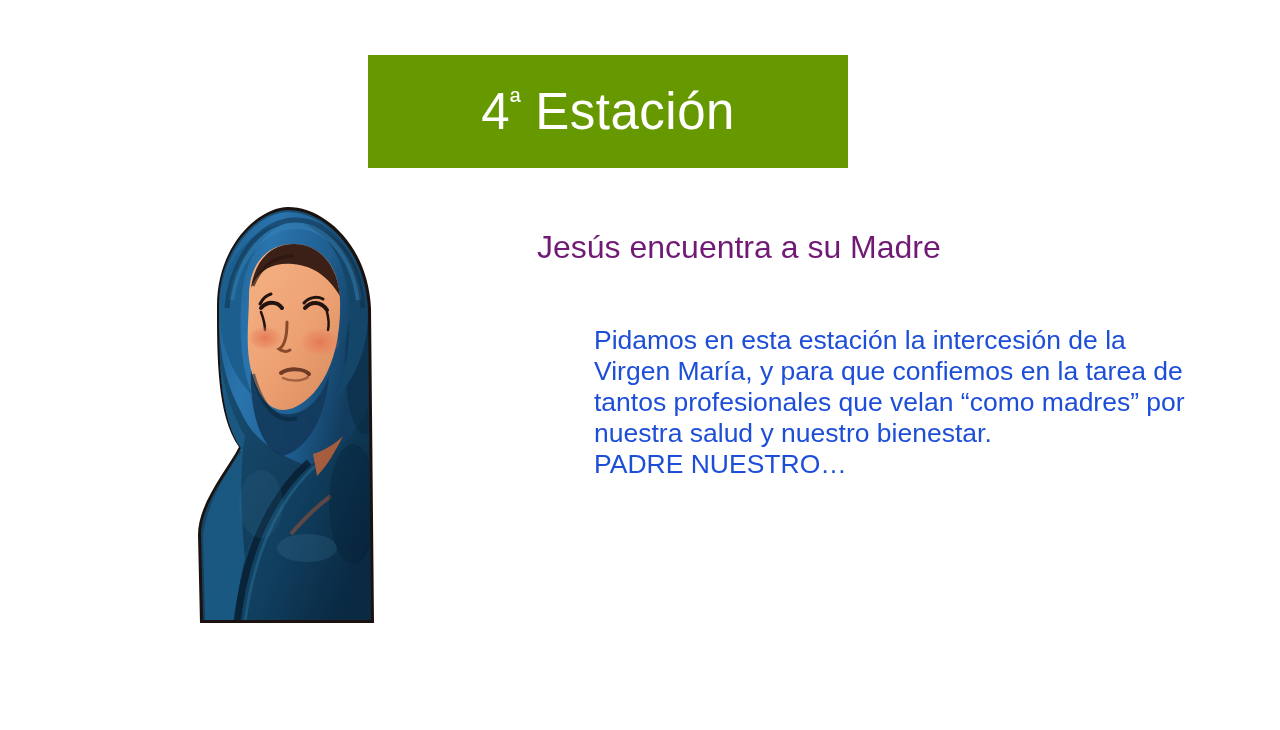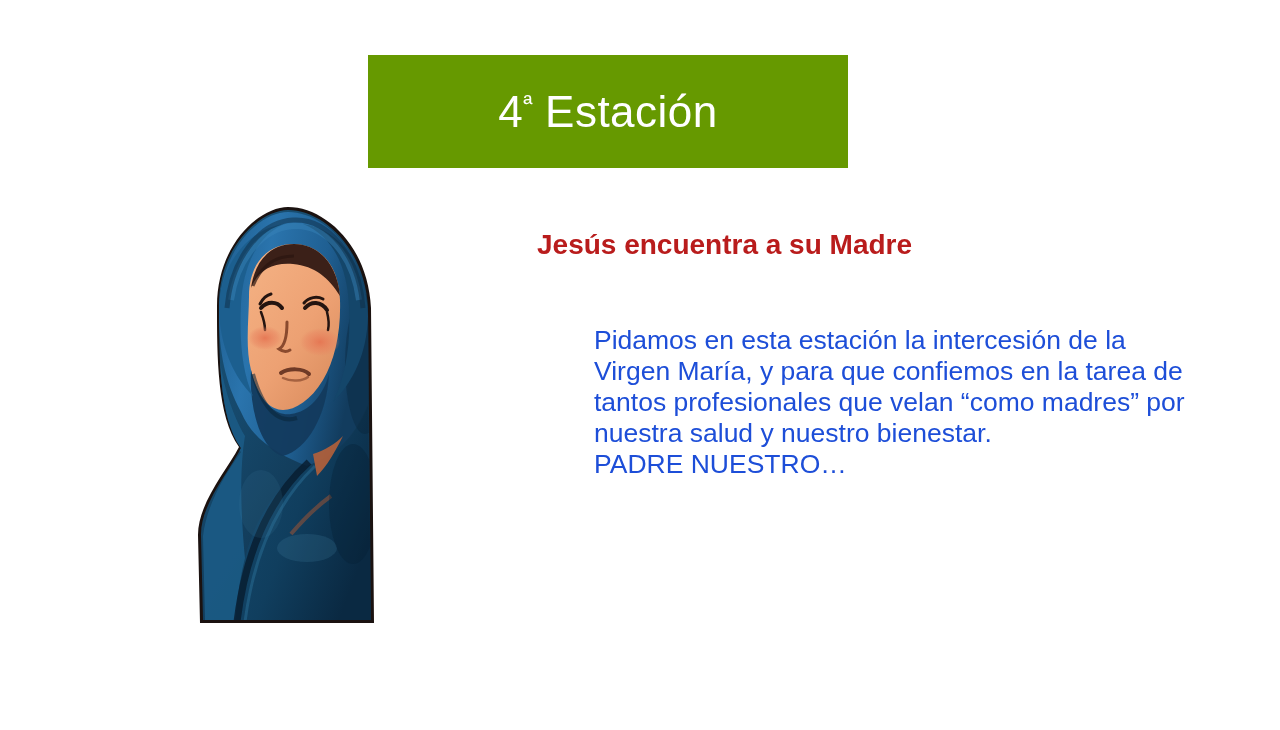--- a/index.html
+++ b/index.html
@@ -34,41 +34,41 @@
     width: 480px;
     height: 113px;
     background: #669900;
     display: flex;
     align-items: center;
     justify-content: center;
   }
   .title-banner-text {
     color: #ffffff;
     font-family: "Liberation Sans", sans-serif;
-    font-size: 44px;
+    font-size: 51px;
     font-weight: 400;
     line-height: 1;
     letter-spacing: 0.5px;
     white-space: nowrap;
   }
   .title-banner-text .ord {
     font-size: 0.56em;
     vertical-align: 0.62em;
     letter-spacing: 0;
   }
 
   
   .subtitle {
     position: absolute;
     left: 537px;
     top: 228px;
-    color: #b91c1c;
-    font-family: "Liberation Sans", sans-serif;
-    font-size: 28px;
-    font-weight: 700;
+    color: #701a75;
+    font-family: "Liberation Sans", sans-serif;
+    font-size: 32px;
+    font-weight: 400;
     line-height: 1.2;
     white-space: nowrap;
   }
 
   
   .body-text {
     position: absolute;
     left: 594px;
     top: 325px;
     width: 600px;

